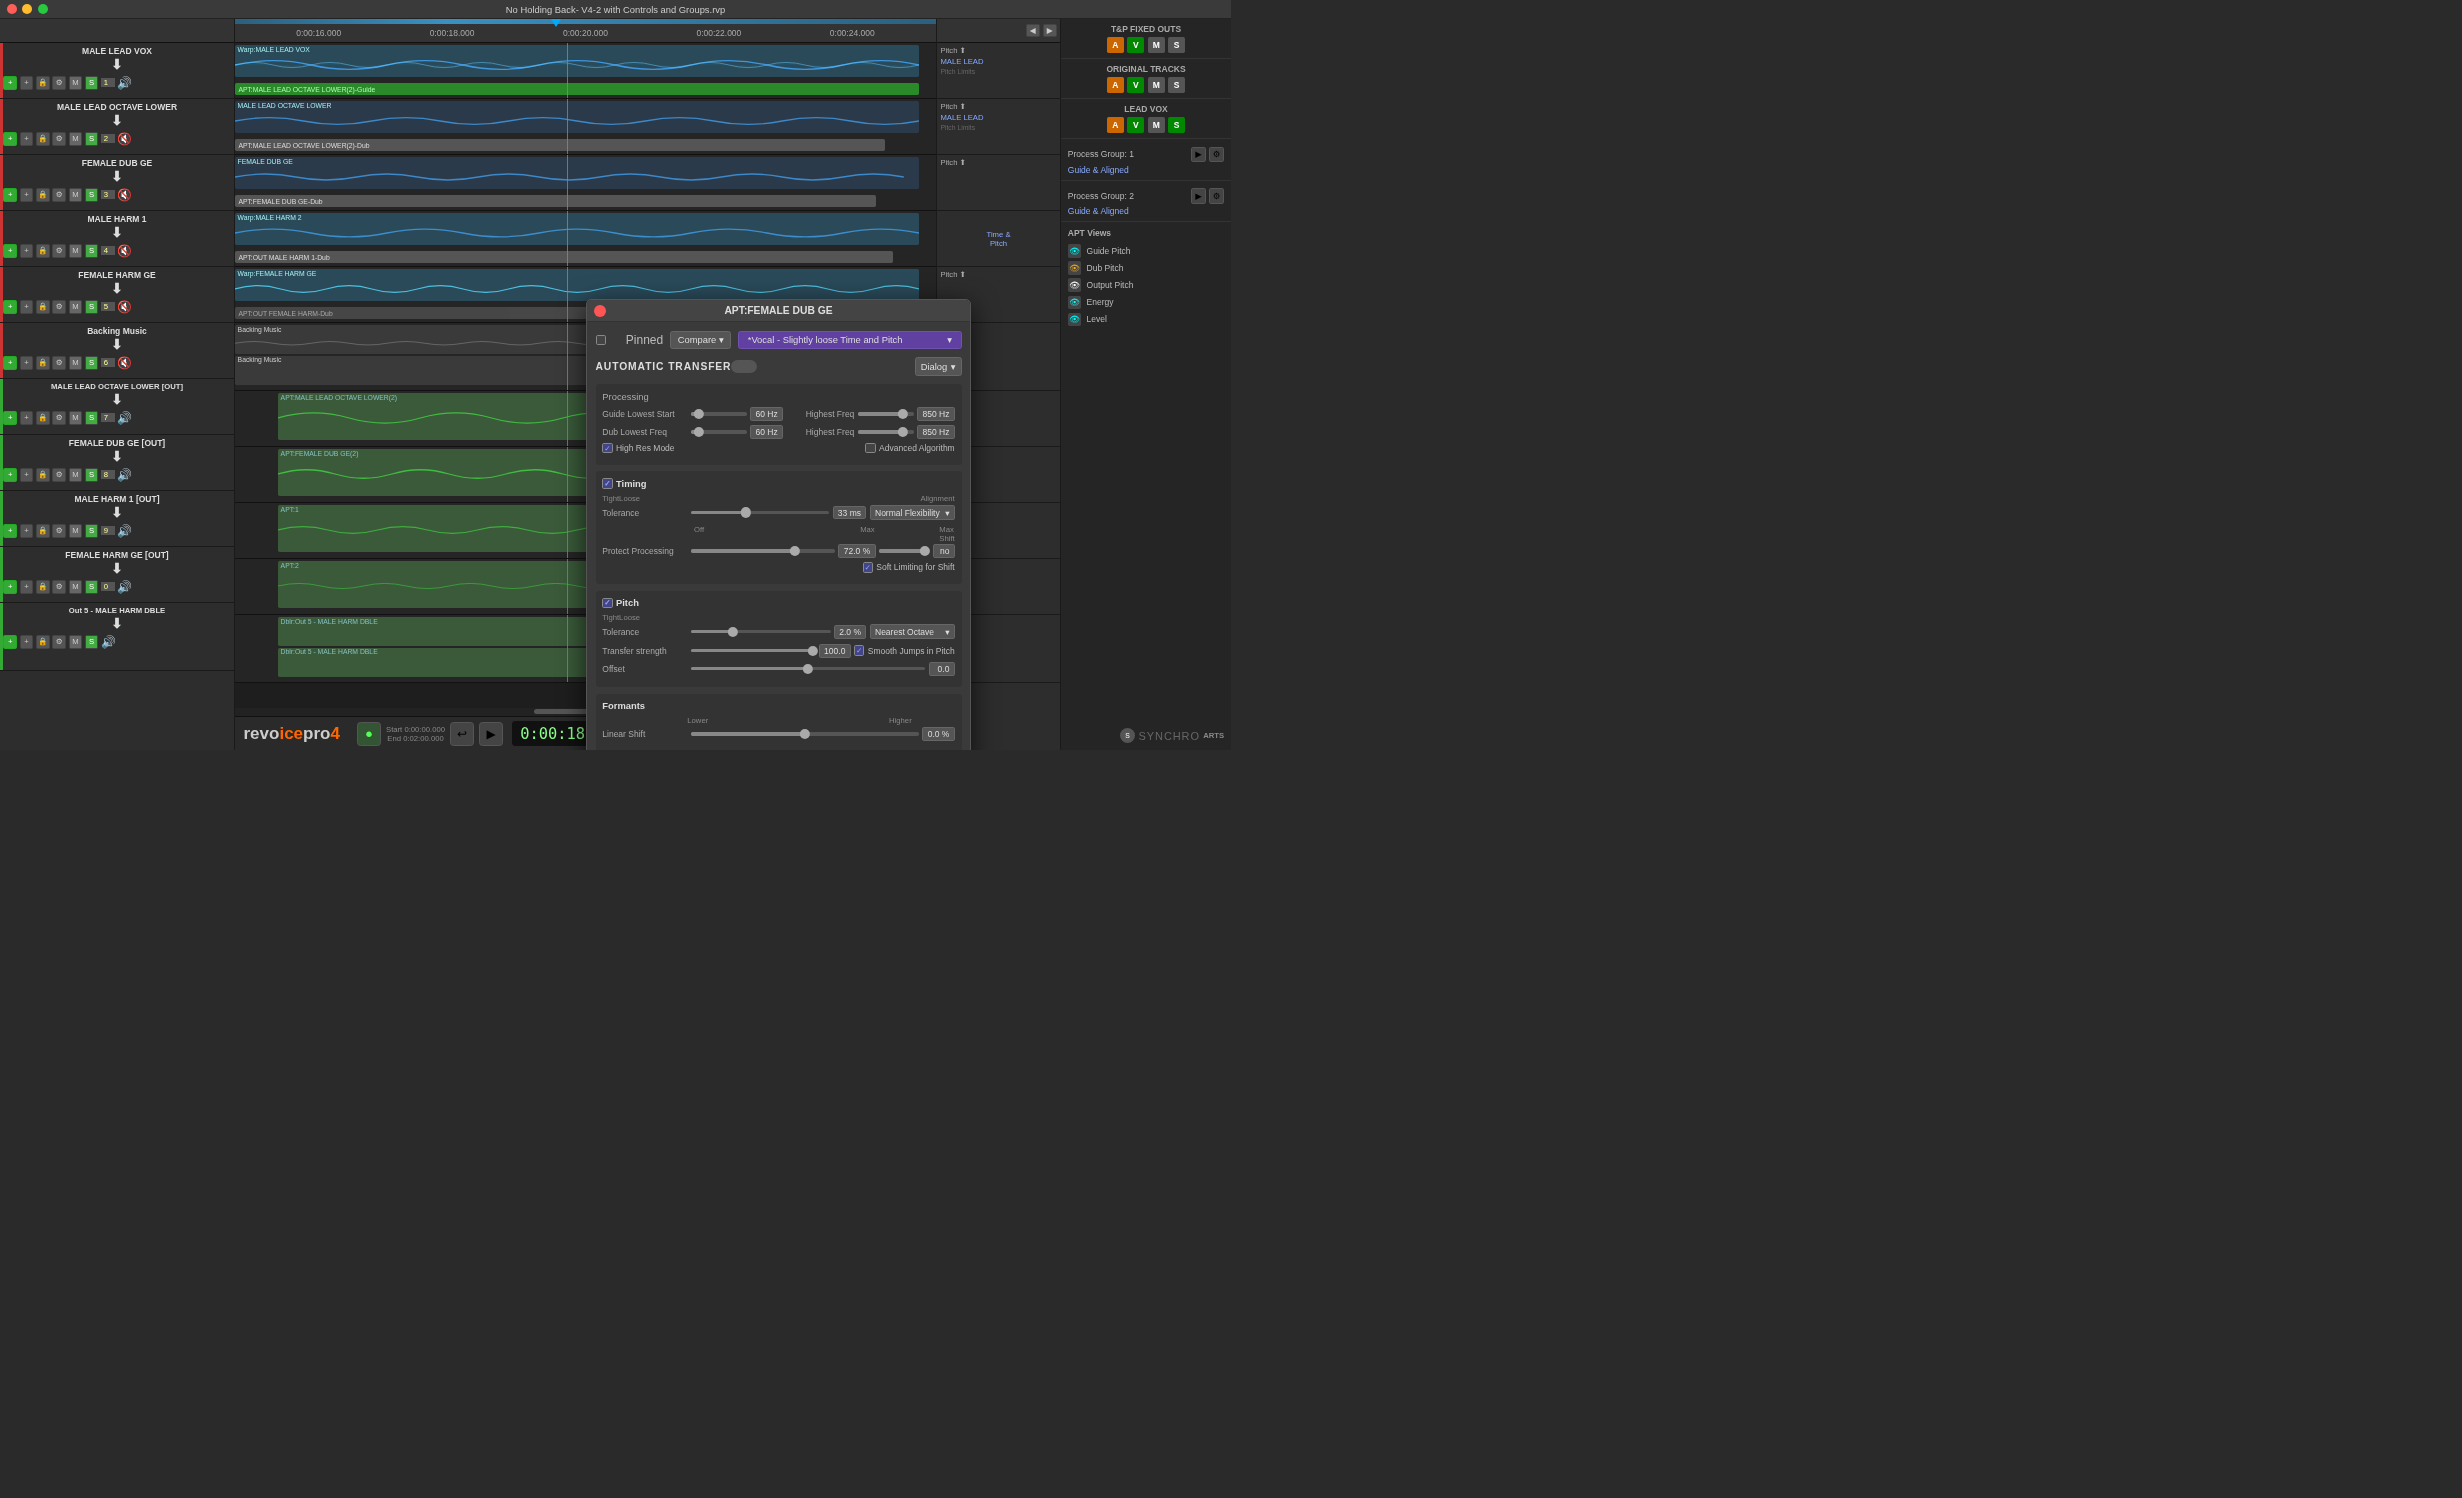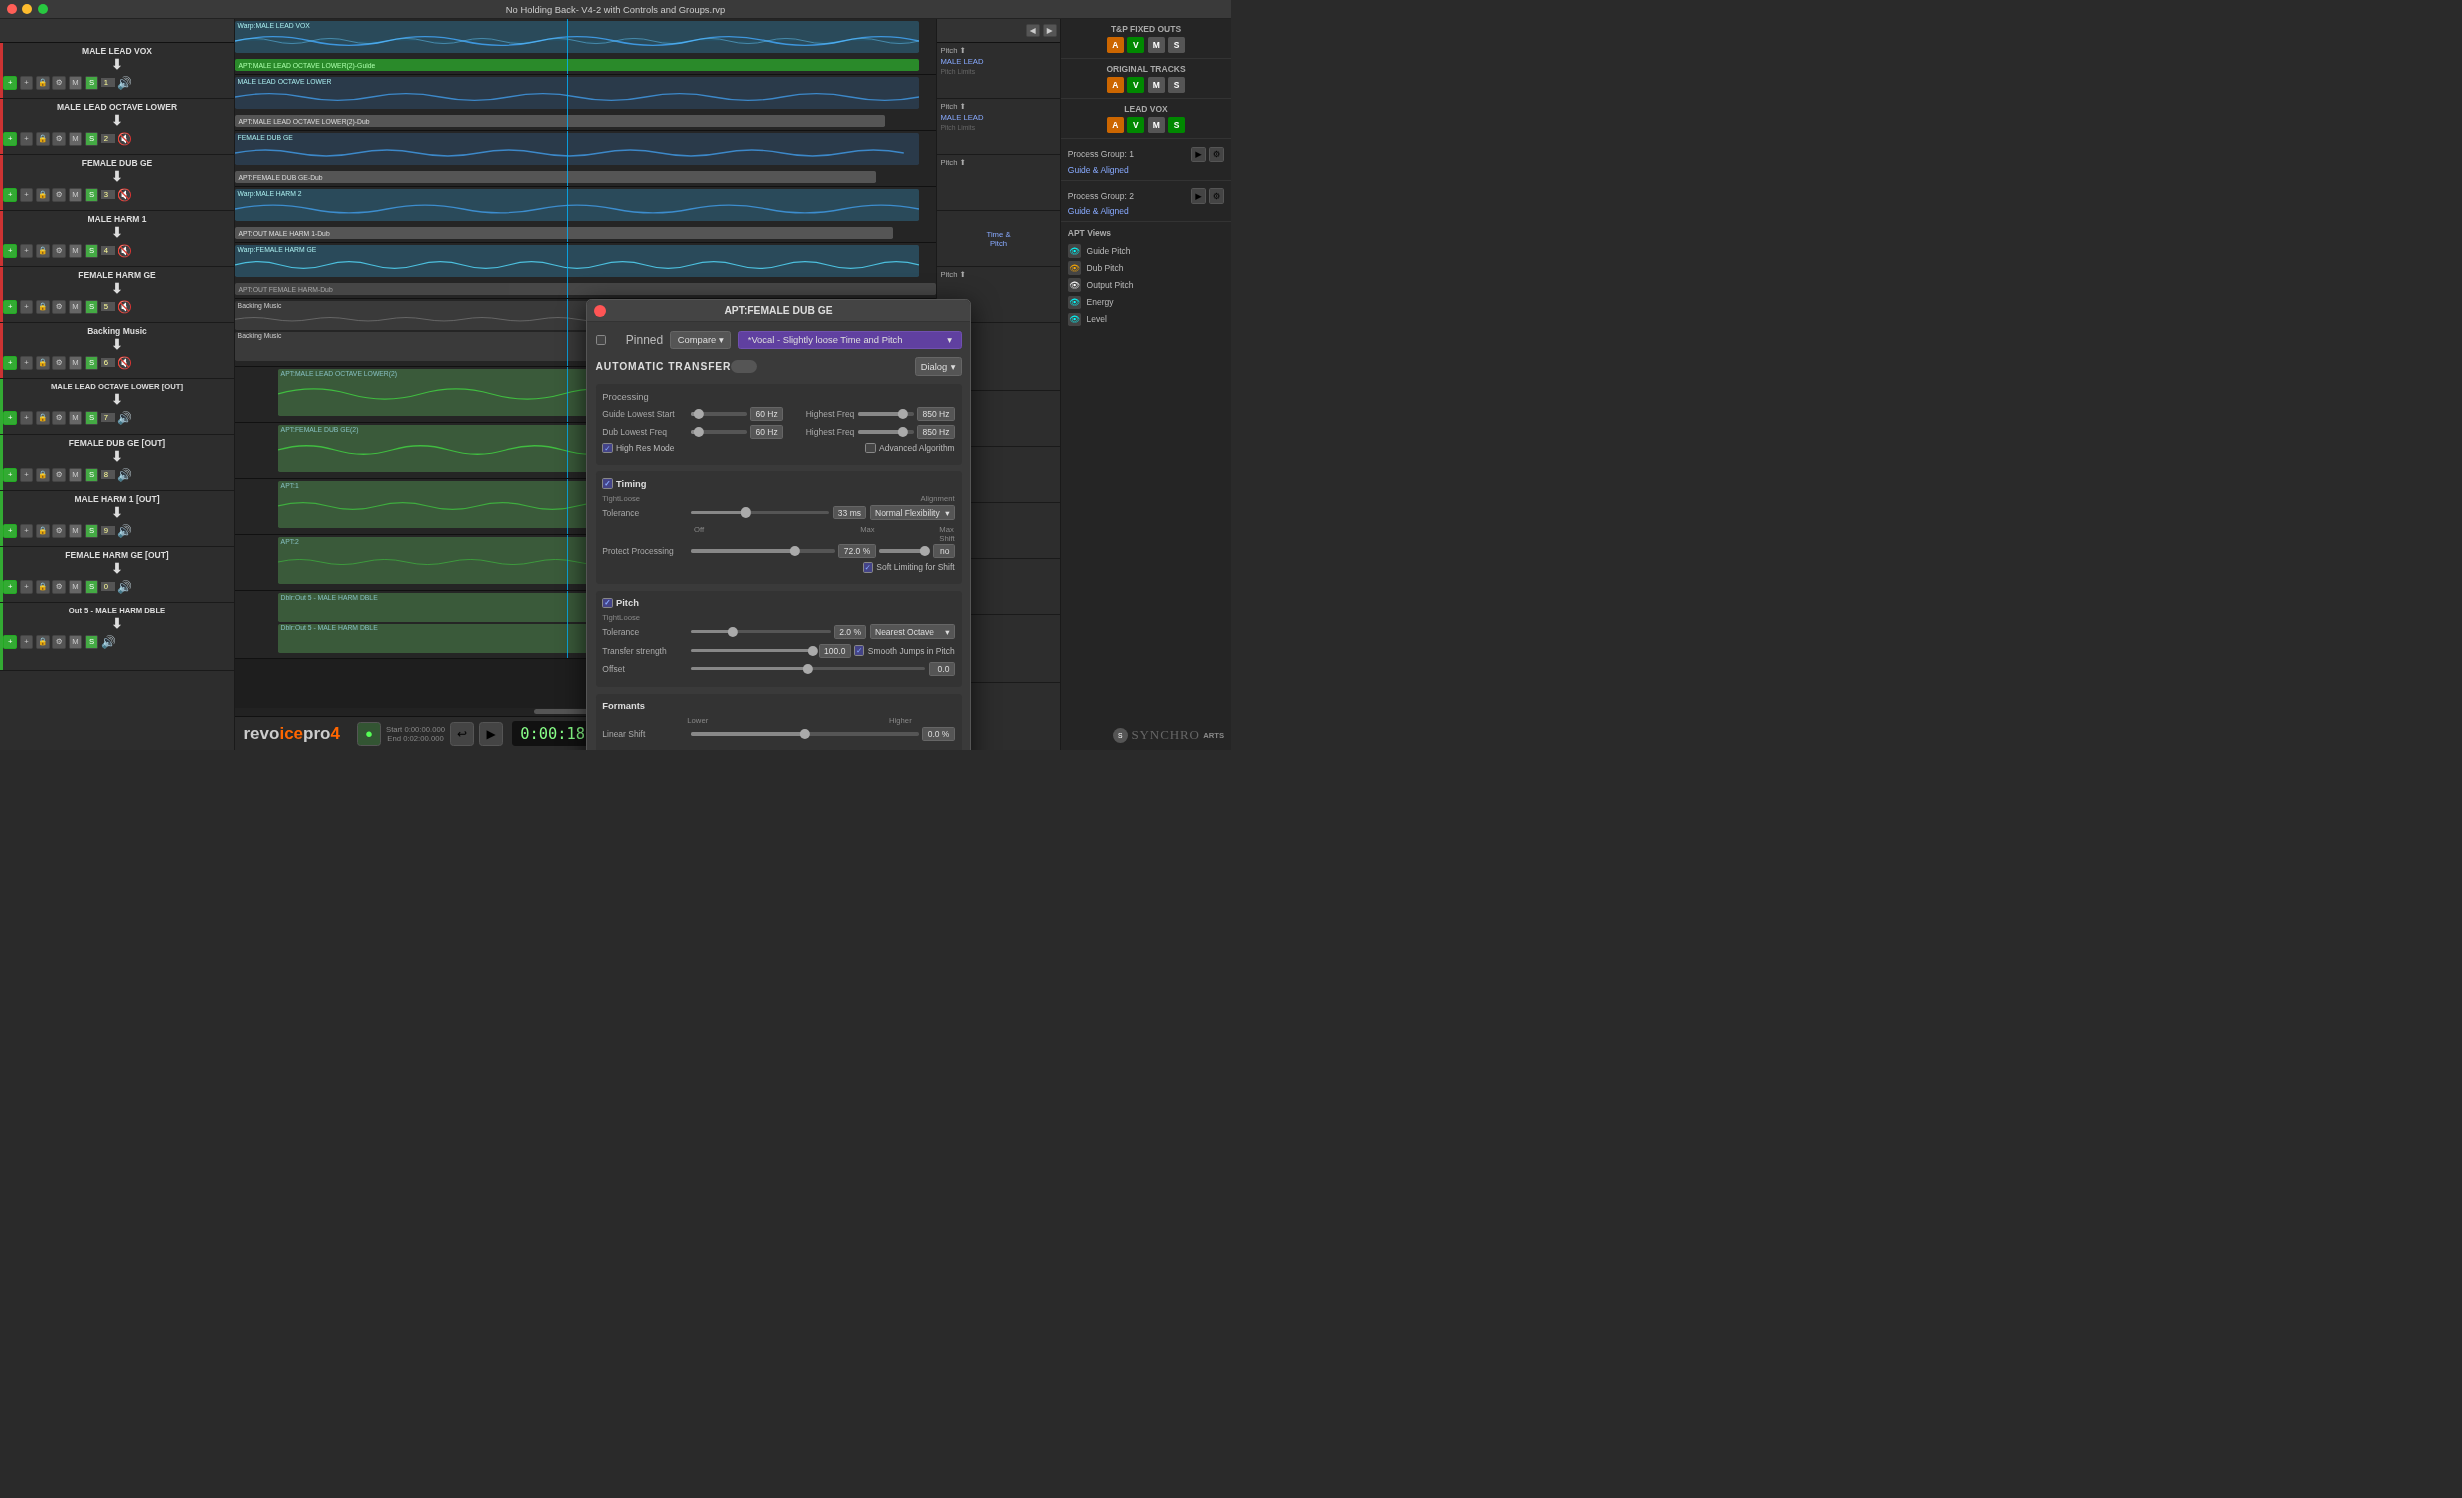--- a/index.html
+++ b/index.html
@@ -689,20 +689,32 @@
         <button class="btn-small">⚙</button>
         <button class="btn-small btn-m">M</button>
         <button class="btn-small btn-s">S</button>
         <span class="vol-icon">🔊</span>
       </div>
     </div>
   </div>
 
   <div class="waveform-area">
 
+    <div class="timeline-bar">
+      <div style="position:absolute;left:0;top:0;right:0;bottom:0;background:linear-gradient(90deg,#2a6080 0%,#3a90c0 30%,#2a6080 100%);height:5.1px;top:0;"></div>
+      <div style="position:absolute;left:0;top:5.1px;right:0;bottom:0;display:flex;justify-content:space-around;align-items:center;padding:0 17px;">
+        <span class="time-label">0:00:16.000</span>
+        <span class="time-label">0:00:18.000</span>
+        <span class="time-label">0:00:20.000</span>
+        <span class="time-label">0:00:22.000</span>
+        <span class="time-label">0:00:24.000</span>
+      </div>
+
+      <div style="position:absolute;left:316px;top:0;width:0;height:0;border-left:5.1px solid transparent;border-right:5.1px solid transparent;border-top:8.5px solid #0af;"></div>
+    </div>
 
     <div class="waveform-tracks">
 
       <div class="wf-row">
         <div class="playhead-line"></div>
         <div style="position:absolute;left:0;top:1.7px;right:17px;height:32.5px;background:#2a4a5a;border-radius:1.7px;overflow:hidden;">
           <div style="font-size:6.8px;color:#aee;padding:0.9px 2.6px;">Warp:MALE LEAD VOX</div>
           <svg width="100%" height="24px" viewBox="0 0 900 28" preserveAspectRatio="none">
             <path d="M0,14 Q50,4 100,14 Q150,24 200,14 Q250,4 300,14 Q350,24 400,14 Q450,4 500,14 Q550,24 600,14 Q650,4 700,14 Q750,24 800,14 Q850,4 900,14" stroke="#4af" stroke-width="1.5" fill="none" opacity="0.8"></path>
             <path d="M0,14 Q25,8 50,14 Q75,20 100,14 Q125,8 150,14 Q175,20 200,14 Q225,8 250,14 Q275,20 300,14 Q325,8 350,14 Q375,20 400,14 Q425,8 450,14 Q475,20 500,14 Q525,8 550,14 Q575,20 600,14 Q625,8 650,14 Q675,20 700,14 Q725,8 750,14 Q775,20 800,14 Q825,8 850,14 Q875,20 900,14" stroke="#6cf" stroke-width="1" fill="rgba(0,150,200,0.15)" opacity="0.6"></path>
@@ -989,21 +1001,21 @@
       </div>
       <div class="apt-view-row">
         <span class="eye-icon eye-cyan">👁</span>
         <span class="apt-view-label">Level</span>
       </div>
     </div>
 
     <div style="position:absolute;bottom:6.8px;right:6.8px;">
       <div style="display:flex;align-items:center;gap:3.4px;">
         <div style="width:15.4px;height:15.4px;background:#555;border-radius:50%;display:flex;align-items:center;justify-content:center;font-size:6.8px;color:#fff;">S</div>
-        <span style="font-size:13px;letter-spacing:0.9px;color:#666;font-family:Liberation Serif, serif;">SYNCHRO</span>
+        <span style="font-size:11px;letter-spacing:0.9px;color:#666;">SYNCHRO</span>
         <span style="font-size:7.7px;color:#888;font-weight:bold;">ARTS</span>
       </div>
     </div>
   </div>
 
 </div>
 
 <div class="apt-dialog">
   <div class="dialog-titlebar">
     <button class="dialog-close"></button>

